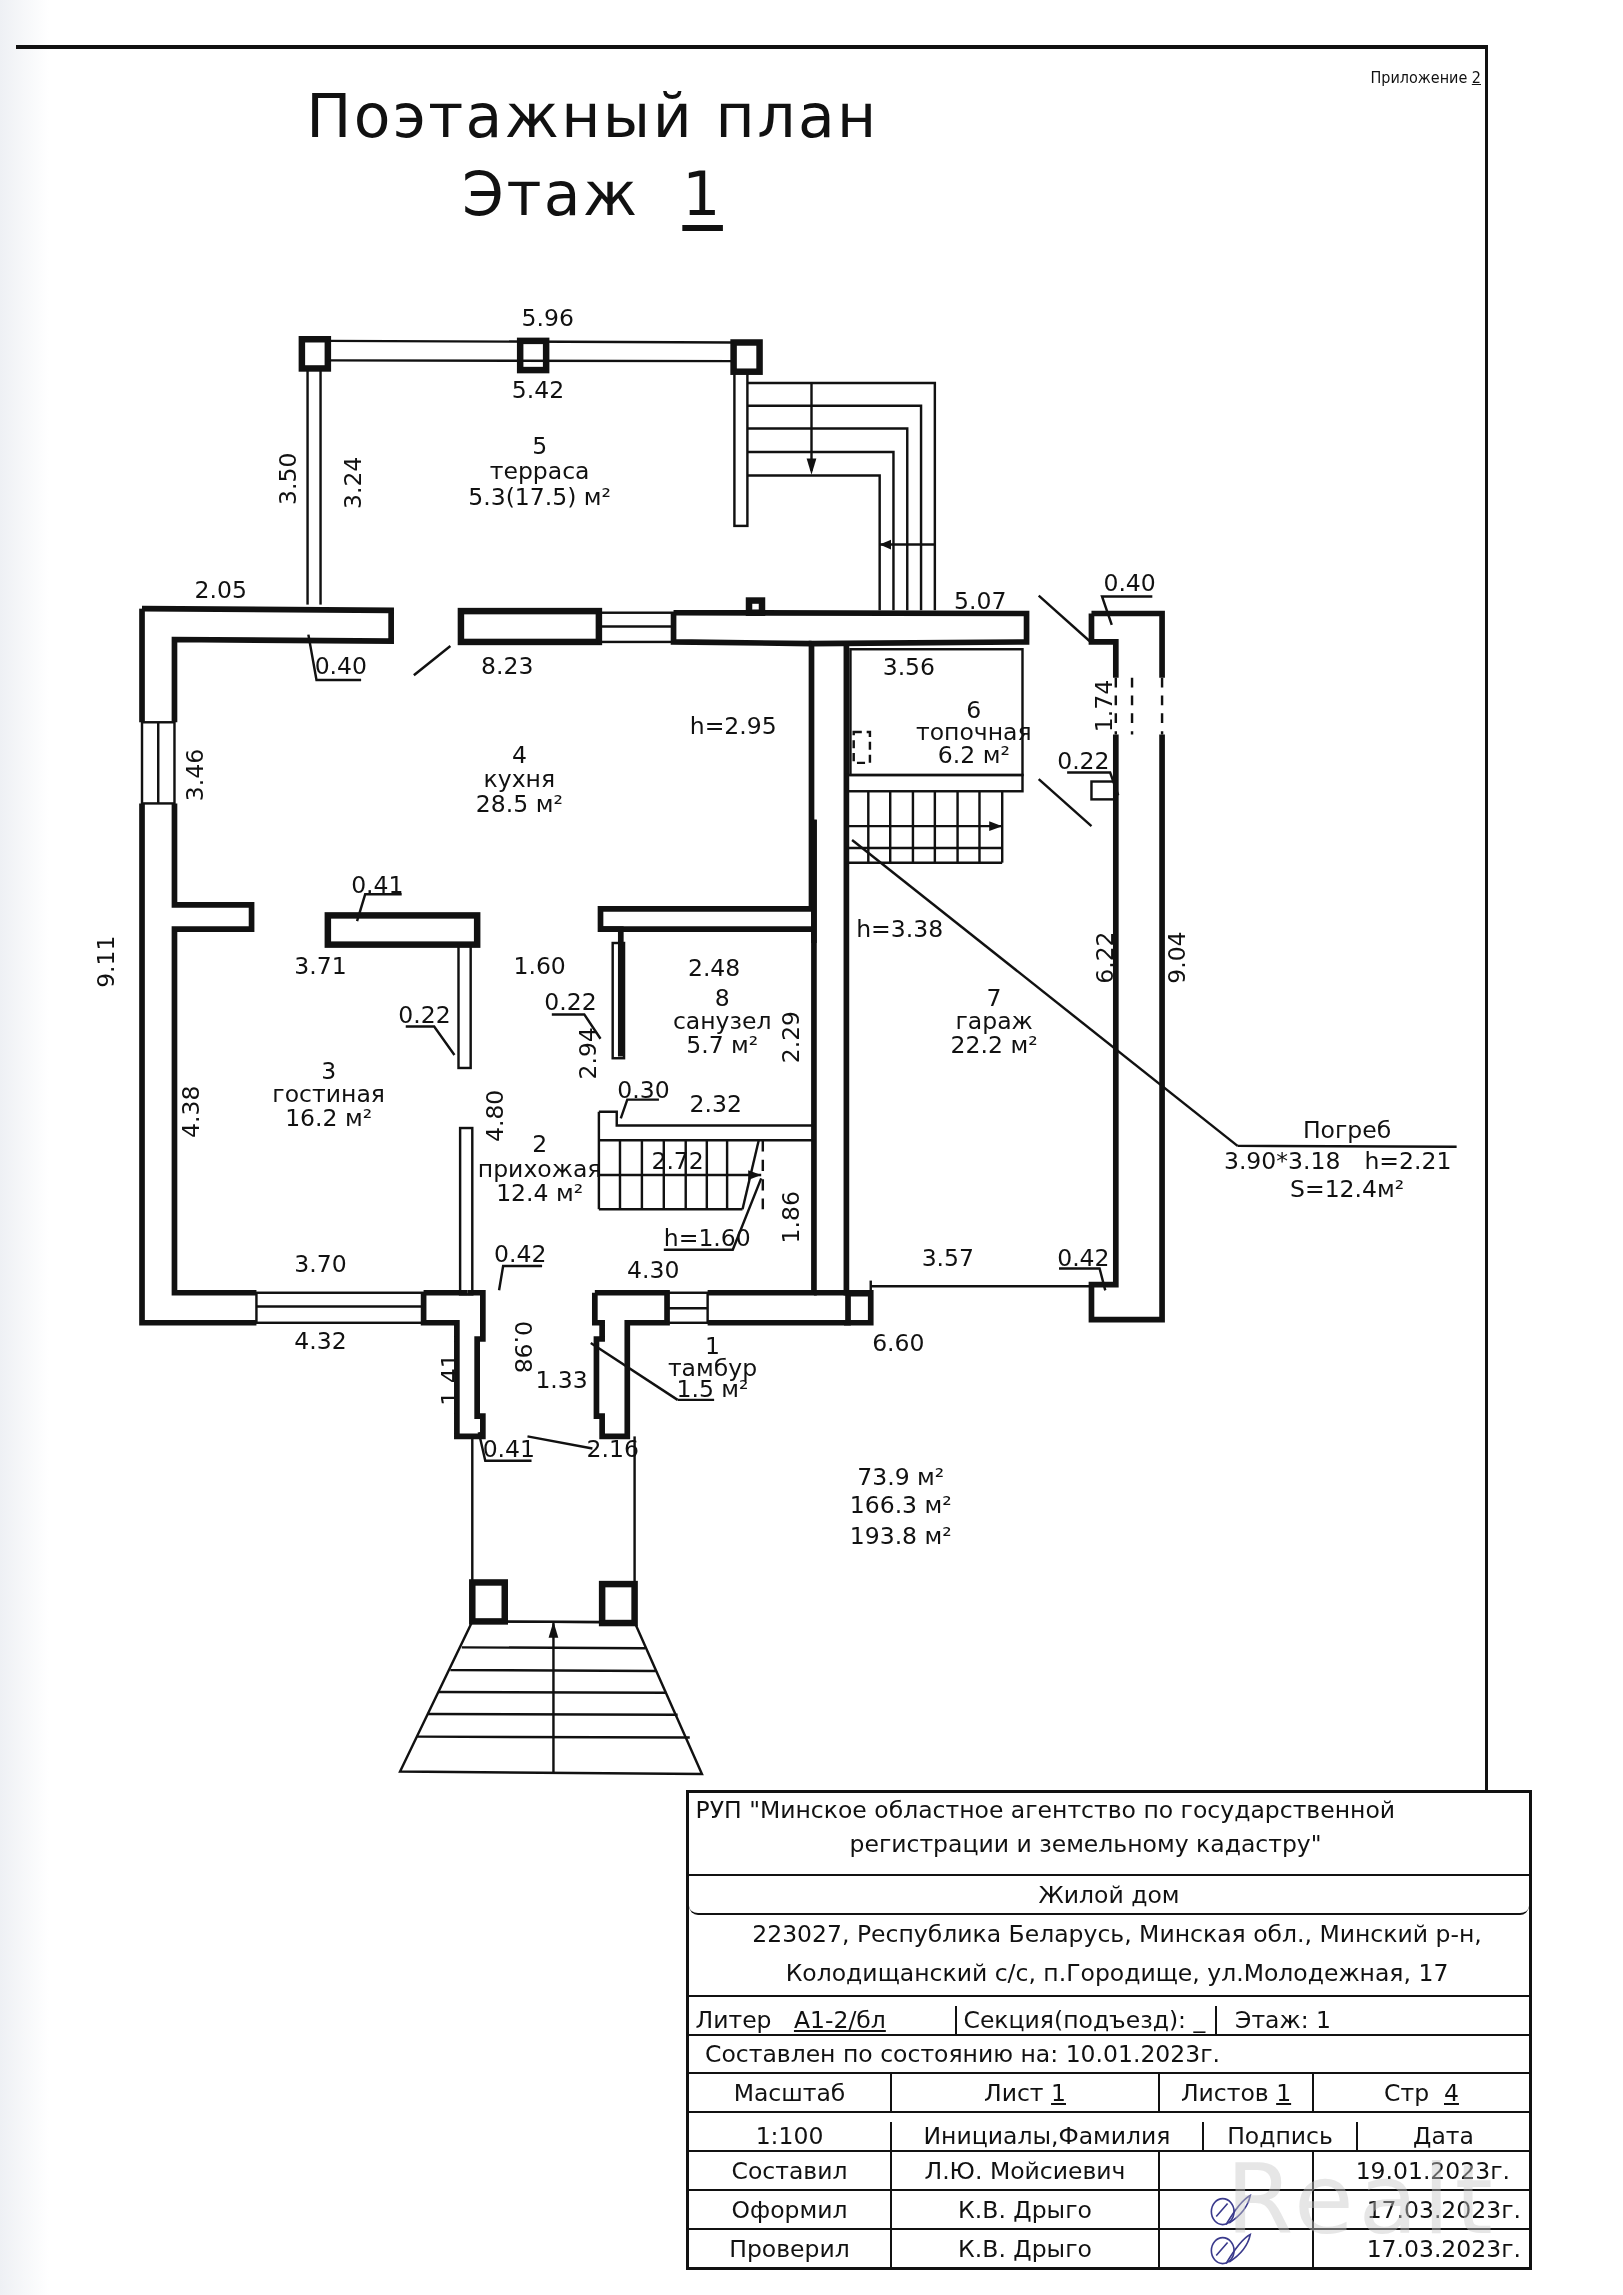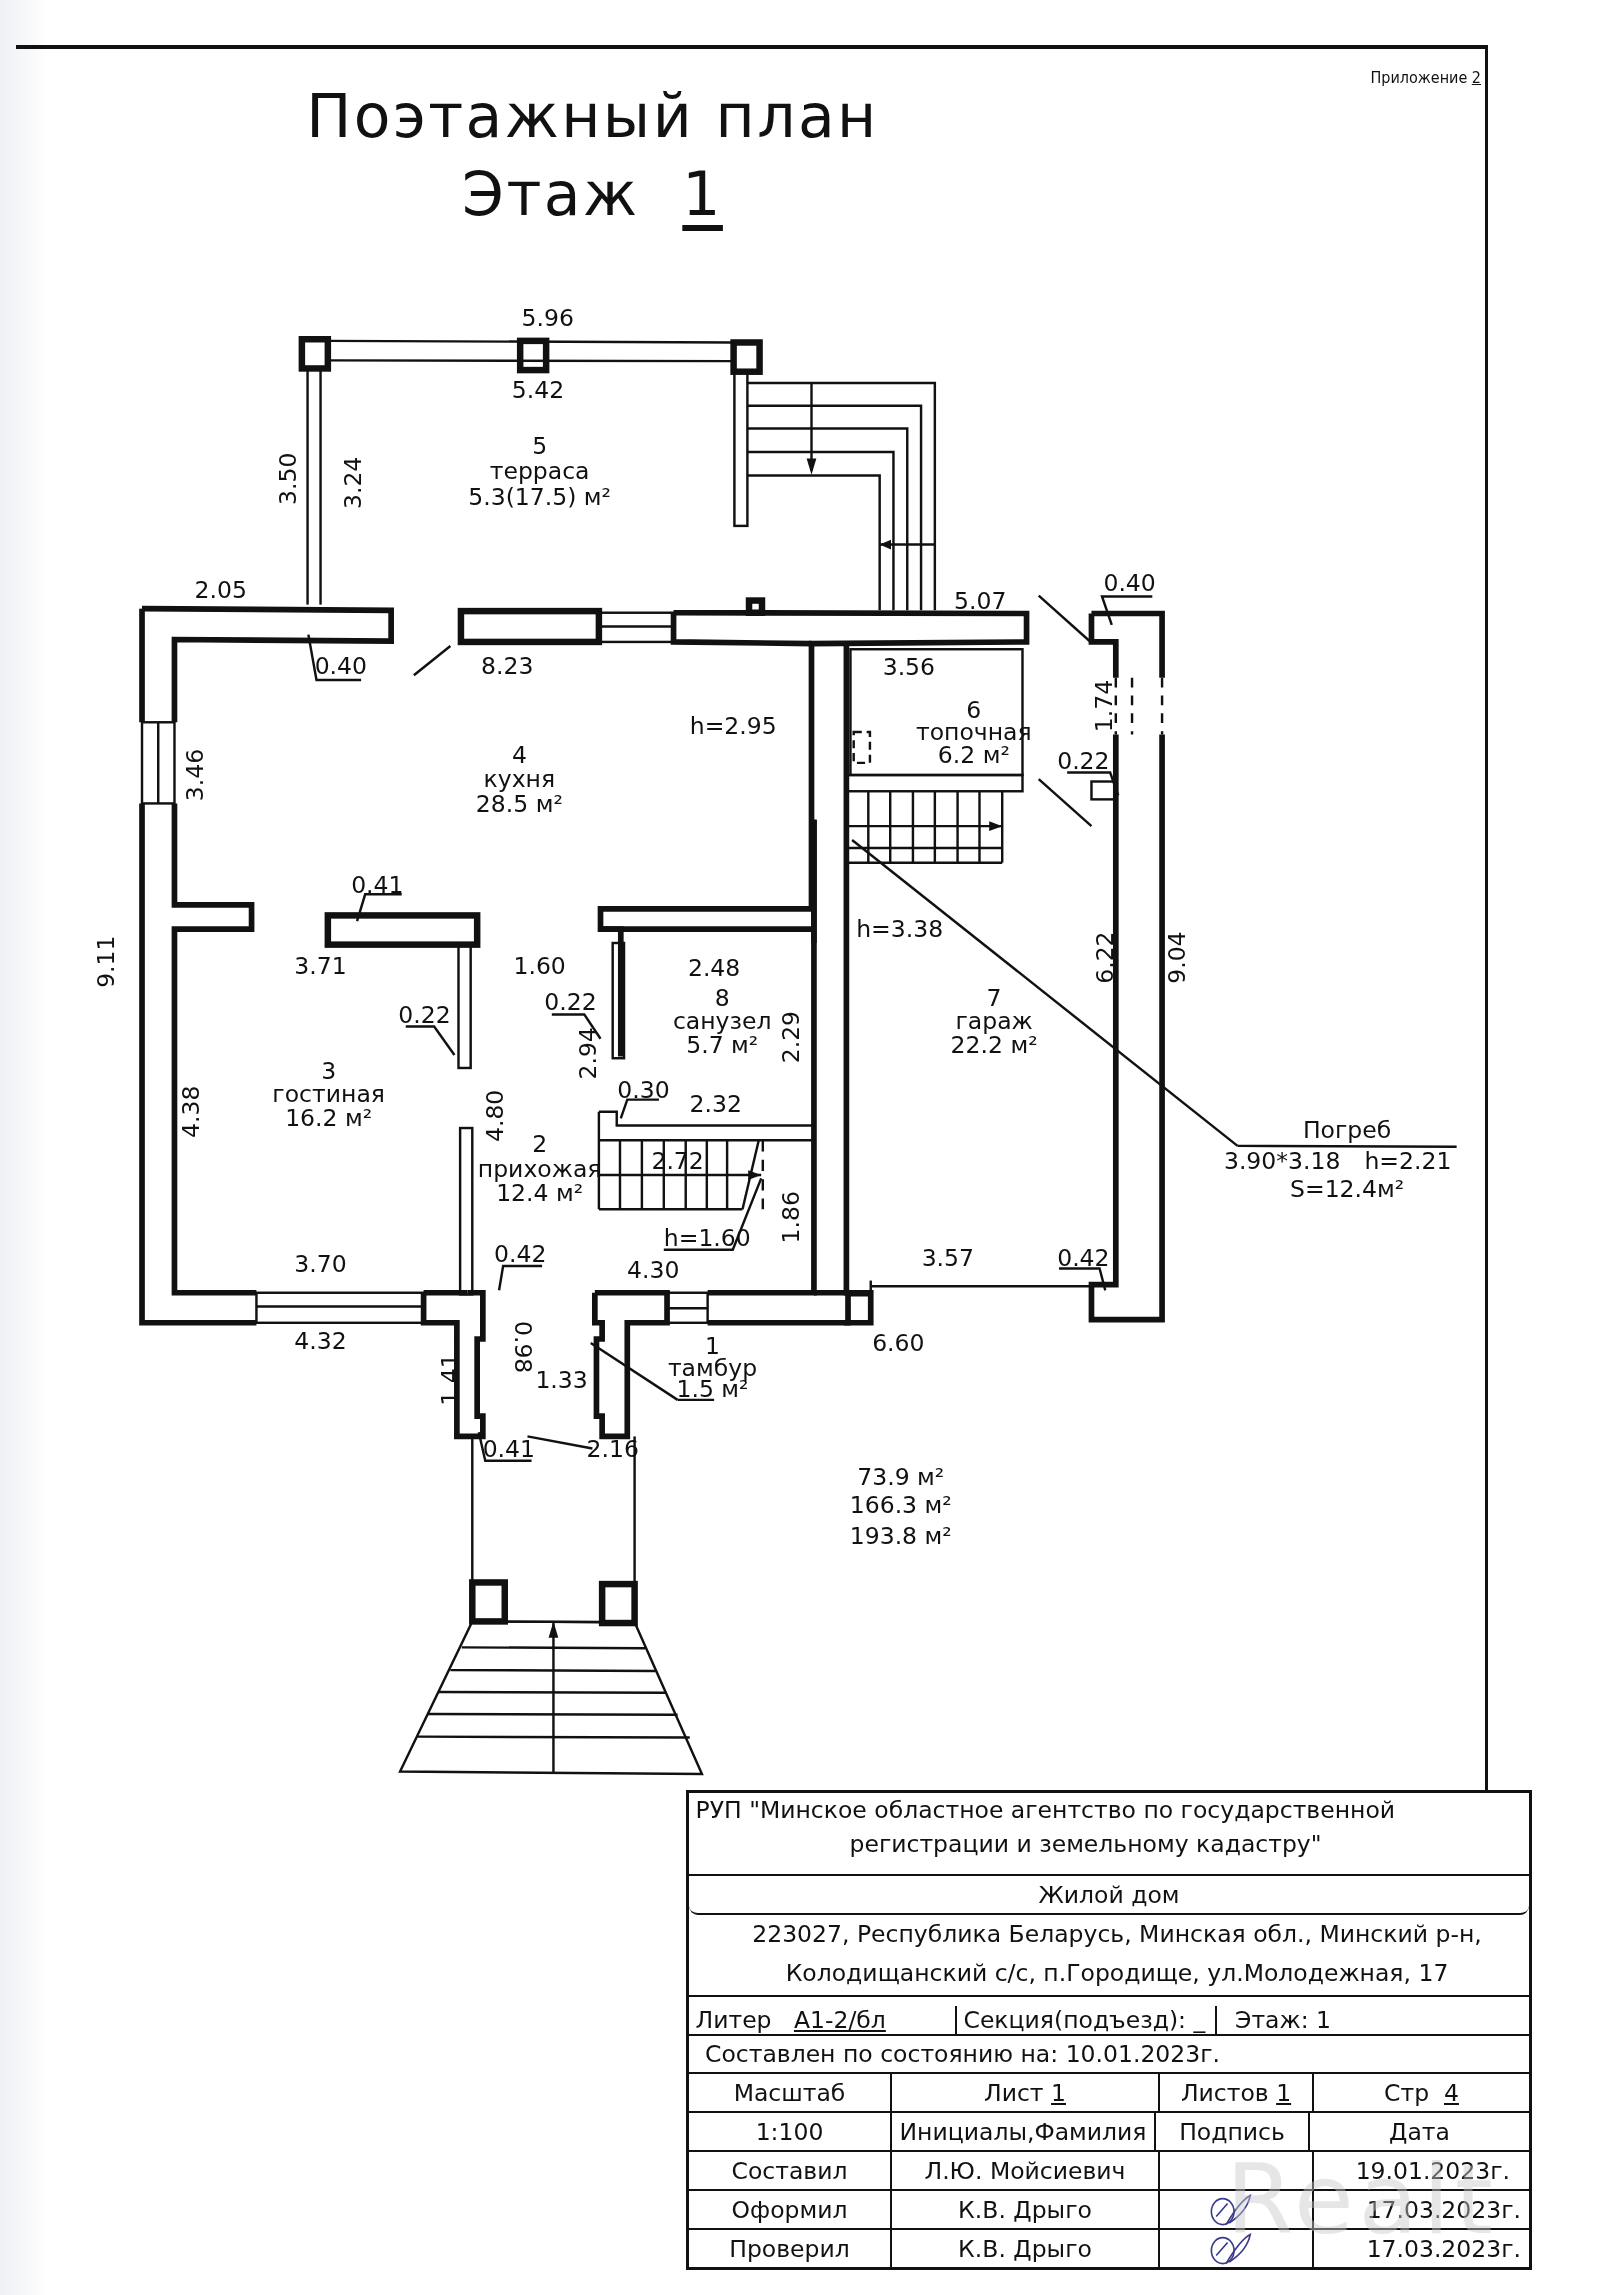--- a/index.html
+++ b/index.html
@@ -323,23 +323,23 @@
     </div>
     <div class="cell" style="width:154px;">
       <span>Листов</span>&nbsp;
       <span class="u">1</span>
     </div>
     <div class="cell" style="flex:1;">
       <span>Стр</span>&nbsp;&nbsp;
       <span class="u">4</span>
     </div>
   </div>
-  <div class="row" style="height:37px;">
+  <div class="row" style="height:37px;align-items:flex-end;">
     <div class="cell" style="width:203px;">1:100</div>
-    <div class="cell" style="width:264px;">Инициалы,Фамилия</div>
+    <div class="cell" style="width:312px;">Инициалы,Фамилия</div>
     <div class="cell" style="width:154px;">Подпись</div>
     <div class="cell" style="flex:1;">Дата</div>
   </div>
   <div class="row" style="height:37px;">
     <div class="cell" style="width:203px;">Составил</div>
     <div class="cell" style="width:268px;">Л.Ю. Мойсиевич</div>
     <div class="cell" style="width:154px;"></div>
     <div class="cell" style="flex:1; justify-content:flex-end; padding-right:19px;">19.01.2023г.</div>
   </div>
   <div class="row" style="height:37px;">

